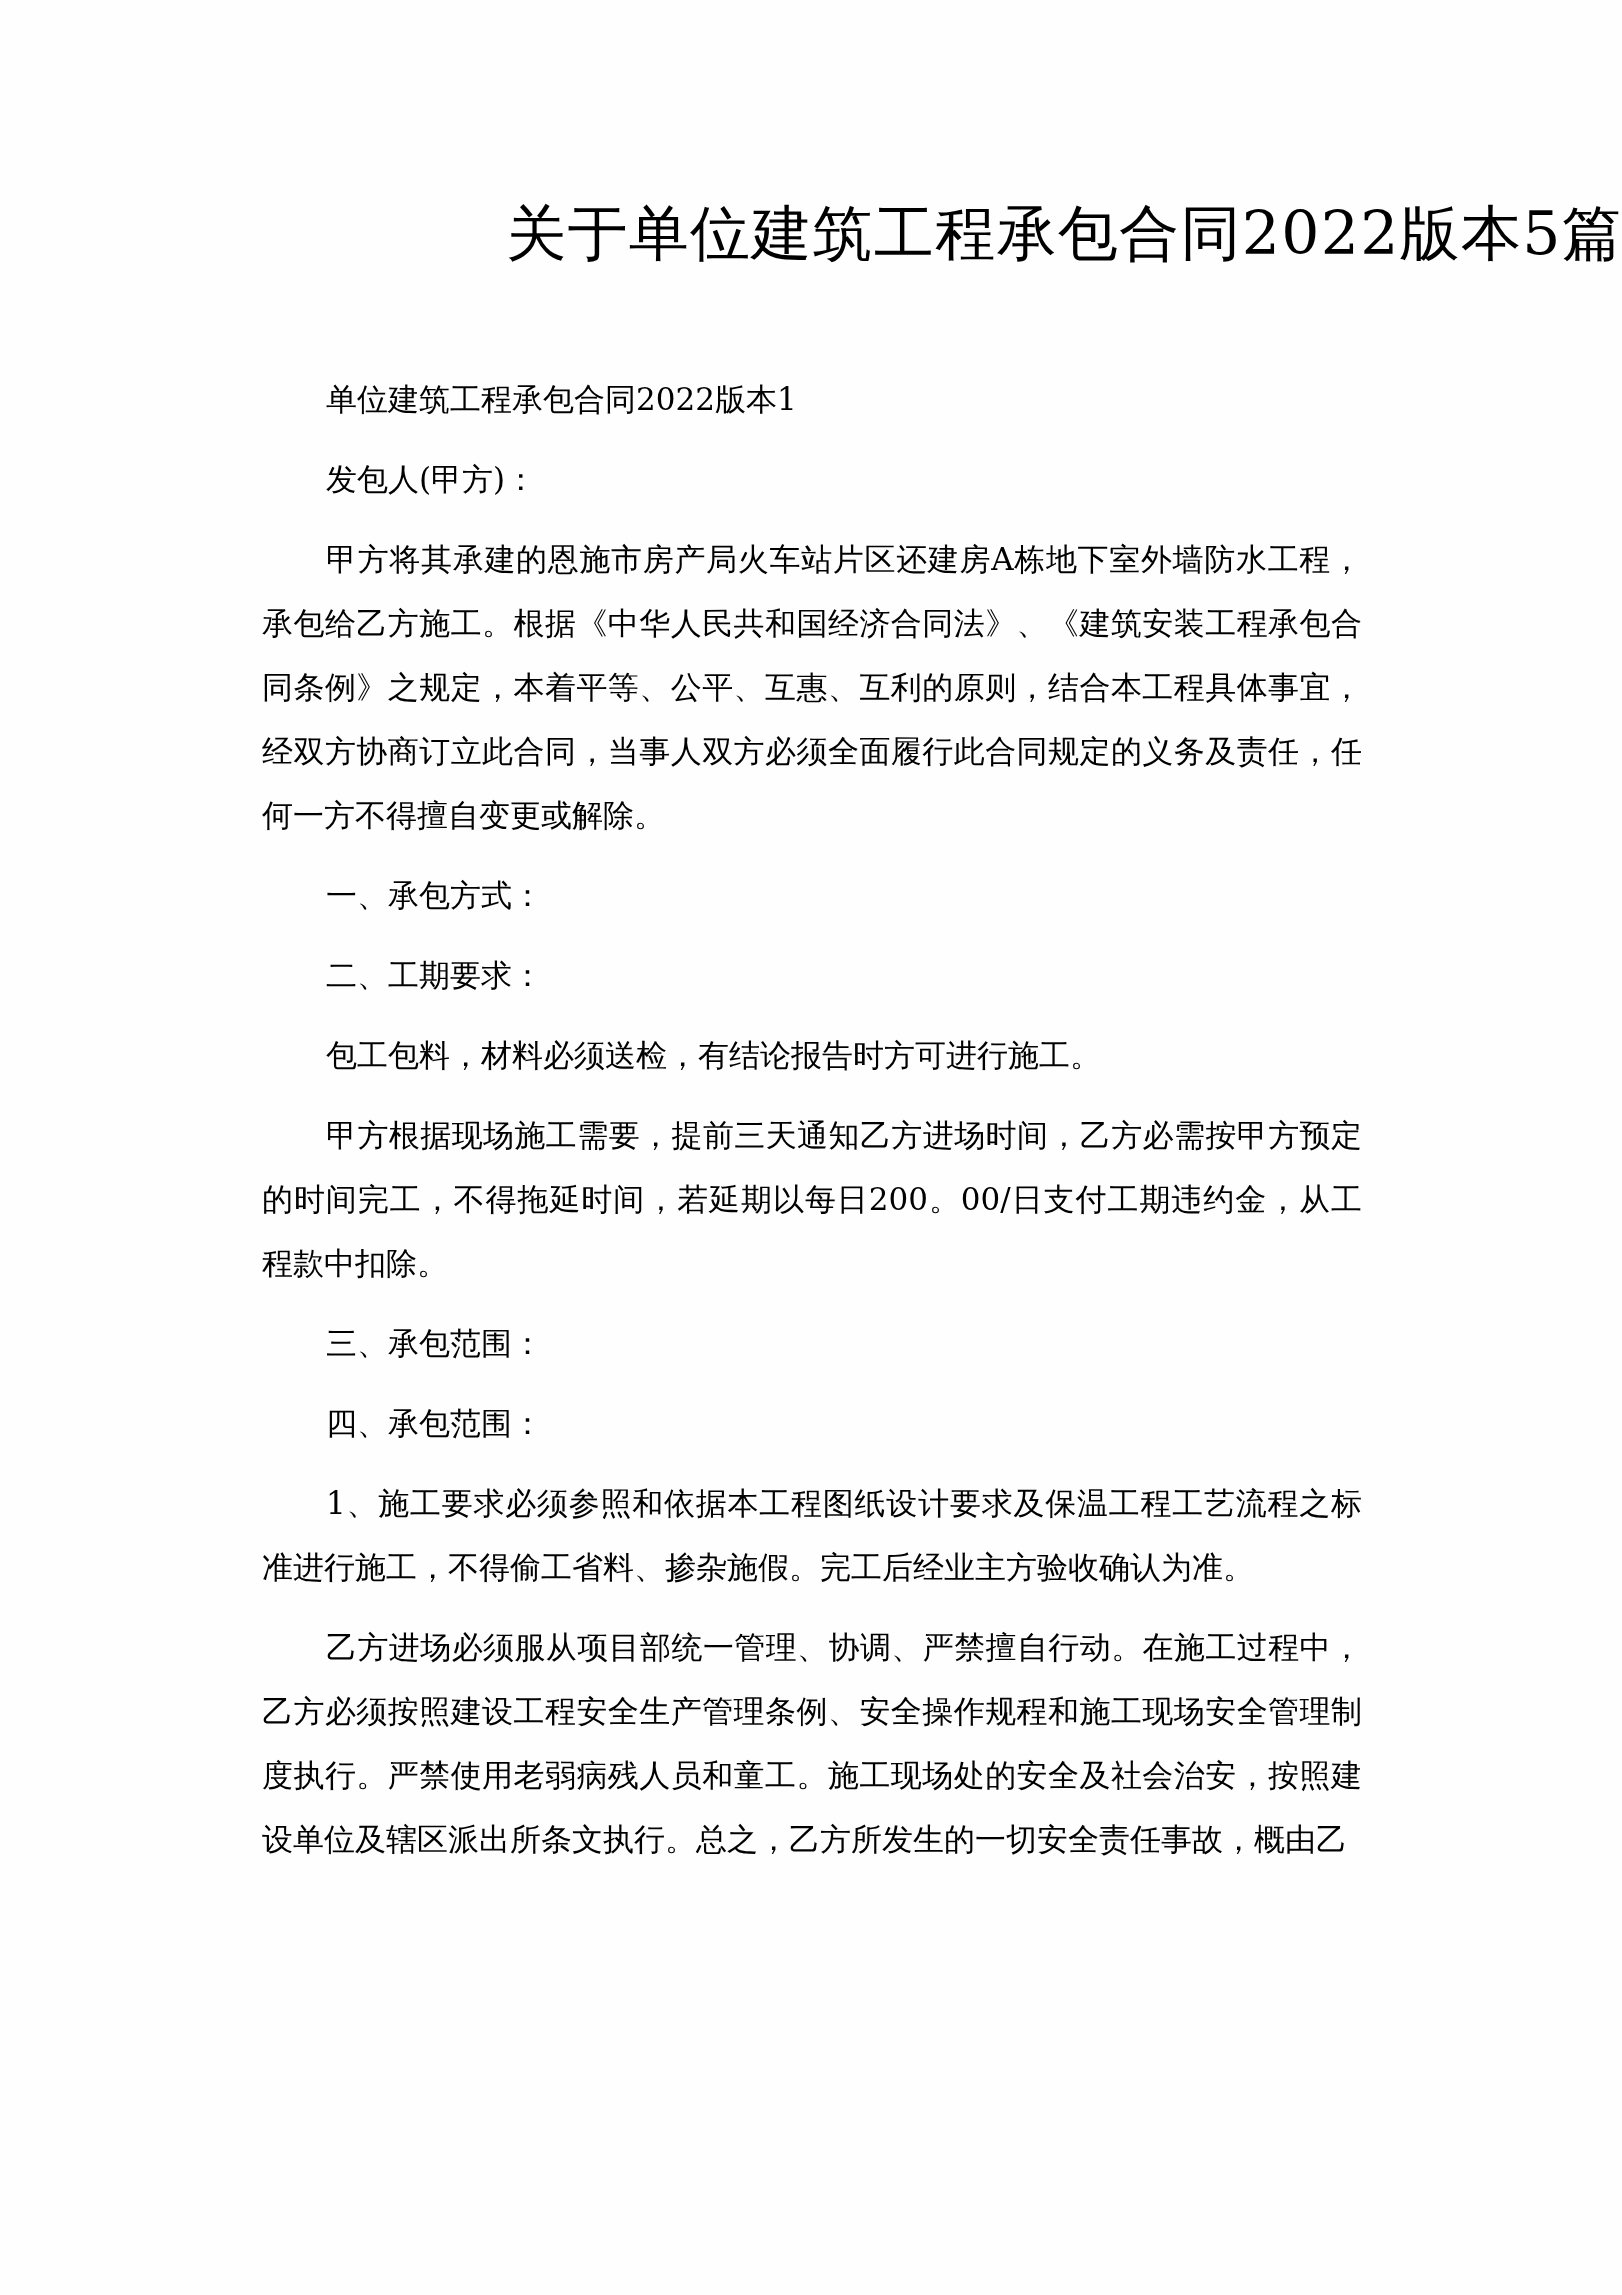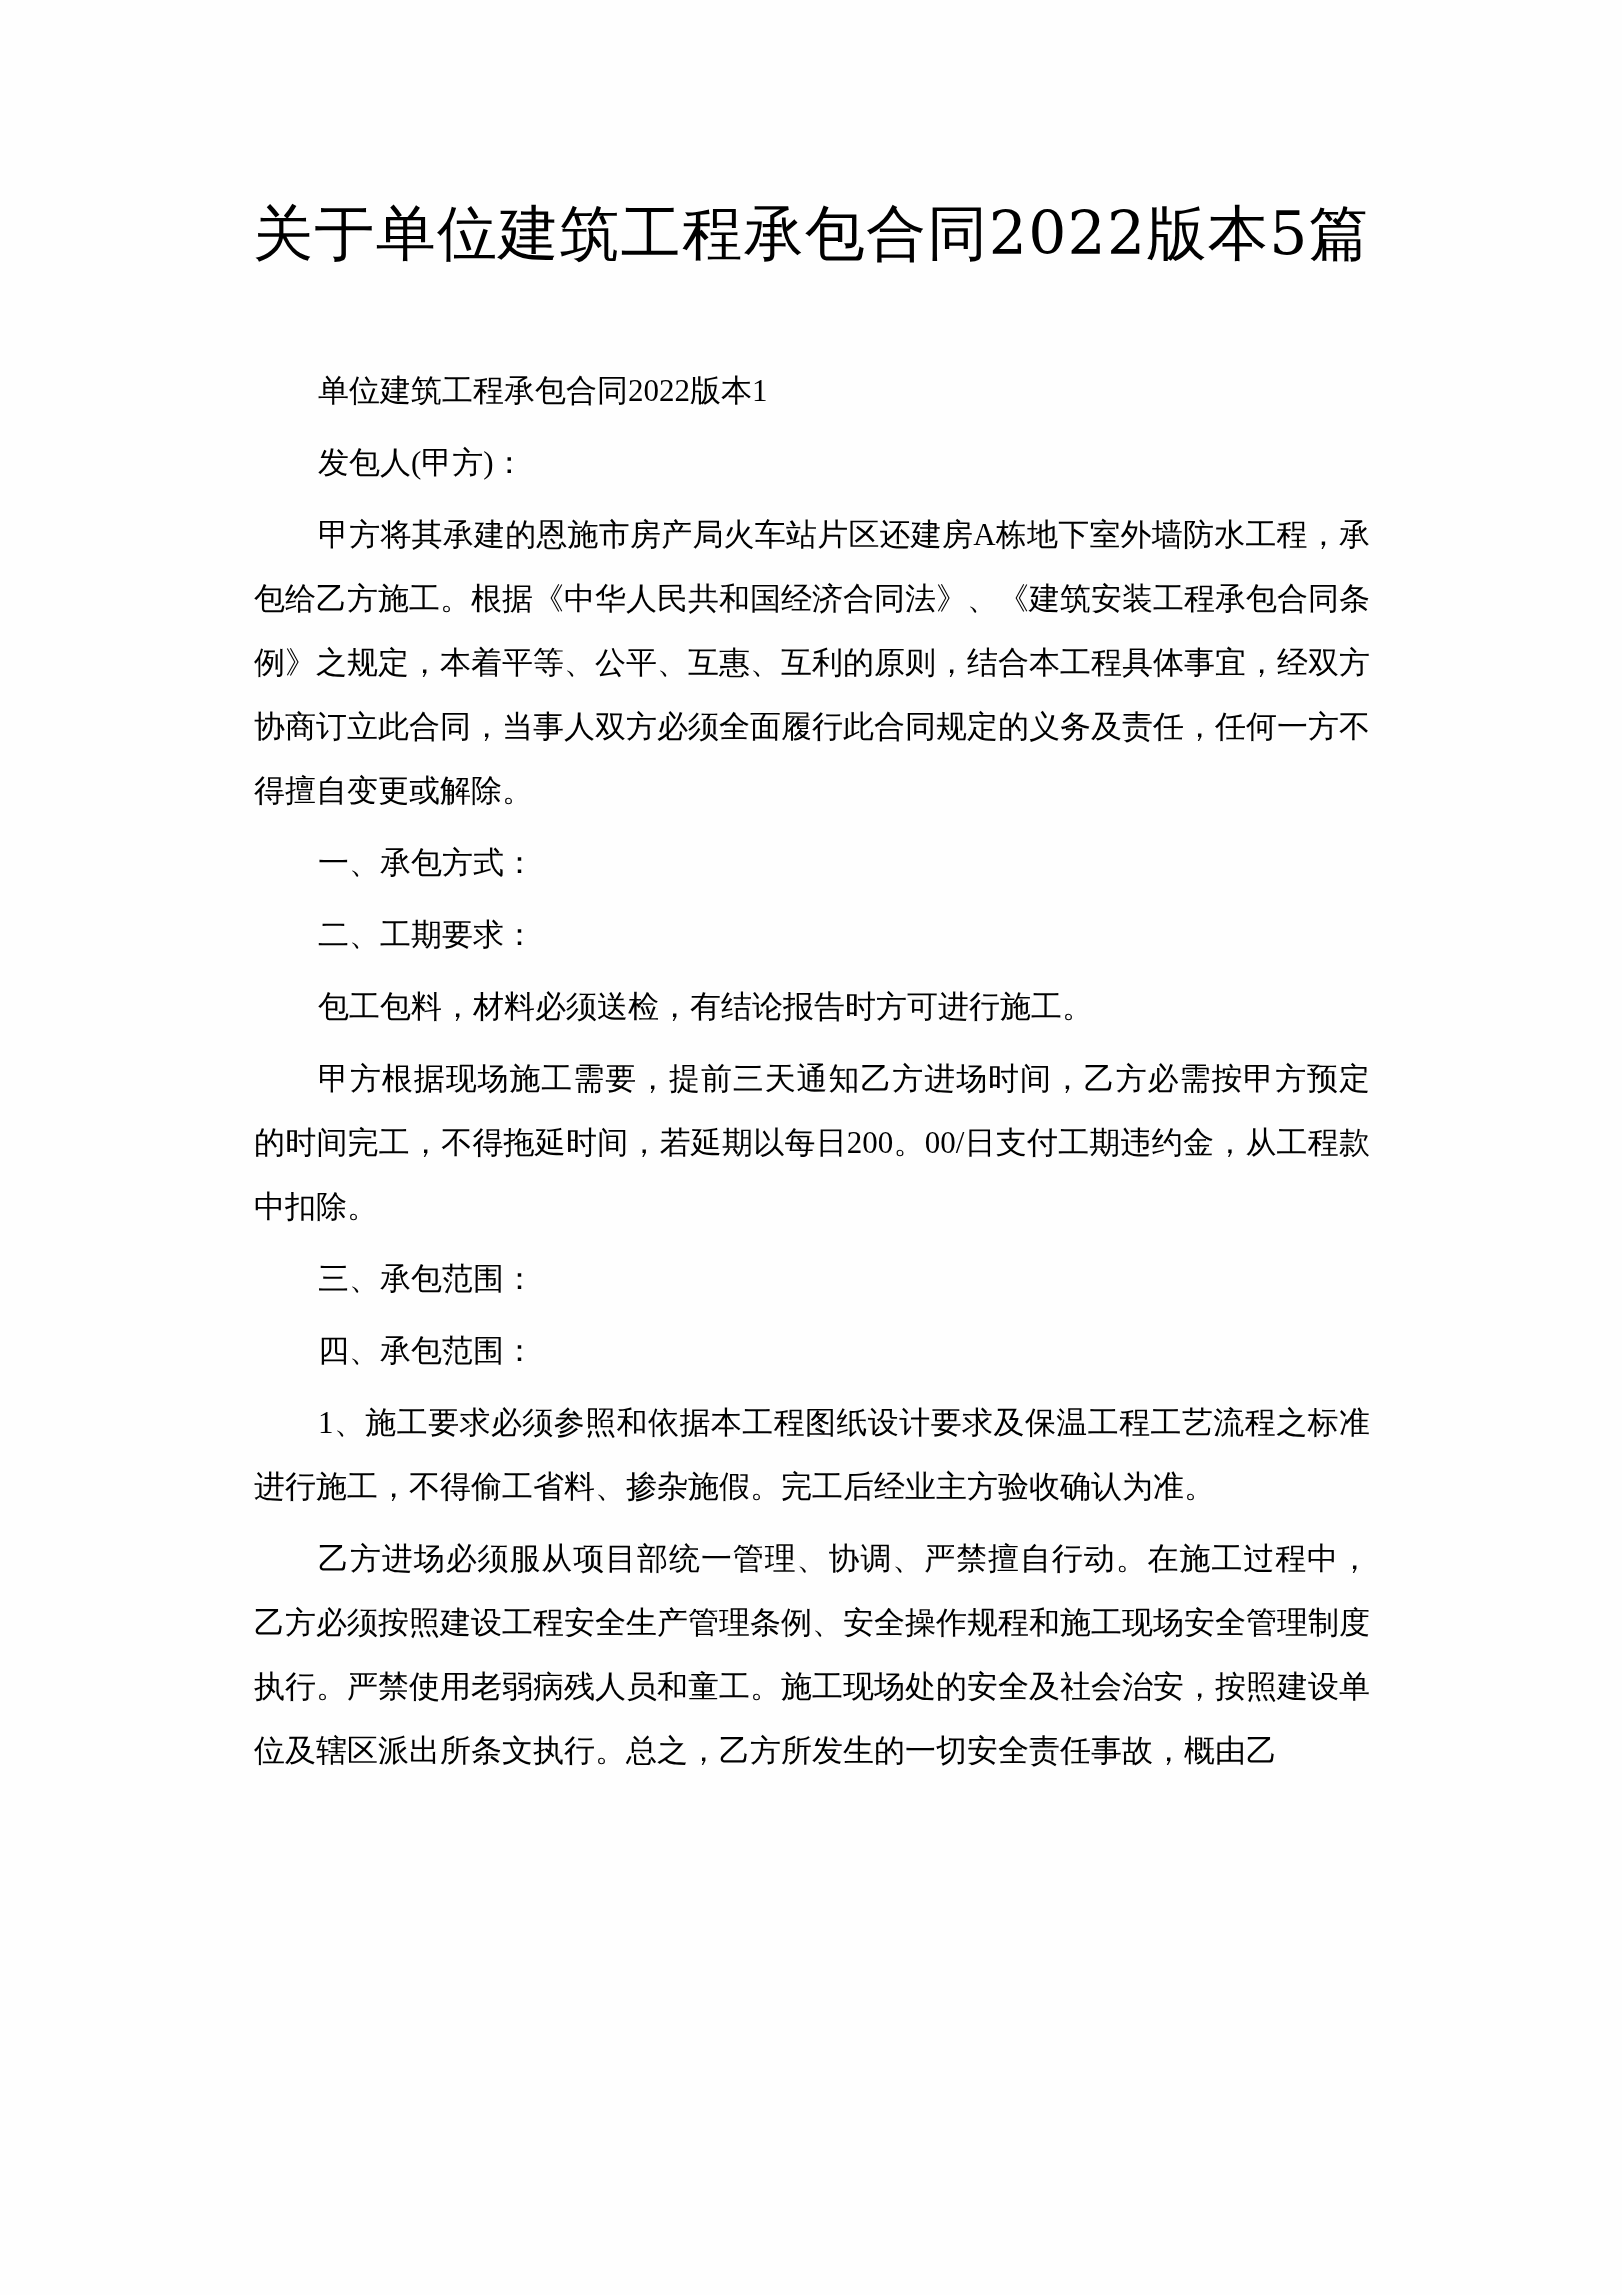--- a/index.html
+++ b/index.html
@@ -21,43 +21,42 @@
       top: 0;
       width: 1623px;
       height: 2295px;
       background: #fefefe;
     }
     .title {
       position: absolute;
       left: 0;
       top: 191px;
       width: 1623px;
-      text-align: center;
+      text-align: right;
       font-size: 60px;
       line-height: 85px;
       letter-spacing: 1.3px;
       white-space: nowrap;
       margin: 0;
       font-weight: normal;
     }
     .body {
       position: absolute;
       left: 246px;
       top: 351px;
       width: 1132px;
       font-size: 31px;
       line-height: 64px;
     }
     .para {
-      margin: 8px;
+      margin: 16px;
       text-indent: 64px;
       text-align: justify;
       text-justify: inter-character;
       word-break: break-all;
-      font-family: Liberation Serif, serif;
     }
   </style>
 </head>
 <body>
 
 <div class="page">
   <h1 class="title">关于单位建筑工程承包合同2022版本5篇</h1>
 
   <div class="body">
     <p class="para">单位建筑工程承包合同2022版本1</p>

